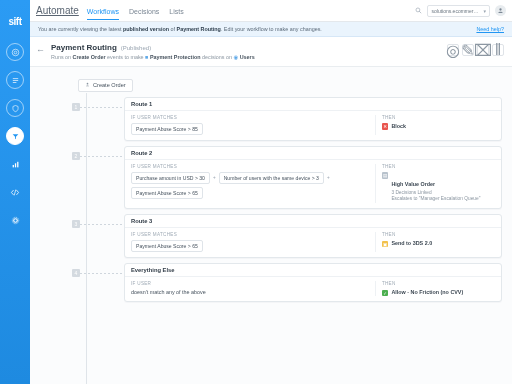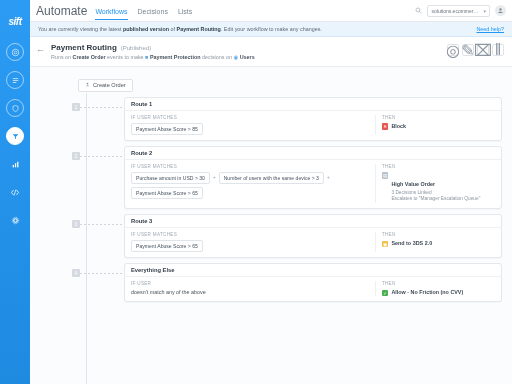--- a/index.html
+++ b/index.html
@@ -16,21 +16,21 @@
     background: #2196f3;
     background: linear-gradient(180deg,#2b9bf4 0%,#1e8ae0 100%);
     display: flex; flex-direction: column; align-items: center;
     padding-top: 2px; flex: 0 0 30px; z-index: 5;
   }
   .logo {
     width: 30px; height: 30px; display: flex; align-items: center;
     justify-content: center; margin-bottom: 6px;
   }
   .logo-txt {
-    color: #fff; font-size: 10px; font-weight: bold; font-style: italic;
+    color: #fff; font-size: 10px; font-weight: bold; 
     letter-spacing: -0.5px;
     margin-top: 8px;
   }
   .nav-ico {
     width: 18px; height: 18px; border-radius: 50%;
     display: flex; align-items: center; justify-content: center;
     margin: 5px 0; color: #cfe8fc;
     border: 1.2px solid rgba(255,255,255,.55);
     font-size: 8px; cursor: pointer;
   }
@@ -42,21 +42,21 @@
 
   
   .main { flex: 1; height: 384px; display: flex; flex-direction: column;
           background: #fff; min-width: 0; }
 
   
   .topbar {
     height: 22px; border-bottom: 1px solid #e4e8ec; background: #fff;
     display: flex; align-items: center; padding: 0 6px; flex: 0 0 22px;
   }
-  .brand { font-size: 12px; color: #5a6572; margin-right: 8px; }
+  .brand { font-size: 10px; color: #5a6572; margin-right: 8px; text-decoration: underline; }
   .tabs { display: flex; gap: 10px; }
   .tab {
     font-size: 7px; color: #7b8794; cursor: pointer;
     padding-bottom: 4px; border-bottom: 1.5px solid transparent;
     position: relative; top: 3px;
   }
   .tab.active { color: #2196f3; border-bottom-color: #2196f3; }
   .top-right { margin-left: auto; display: flex; align-items: center; gap: 5px; }
   .search-ico { color: #9aa5b1; display: flex; }
   .acct-select {

